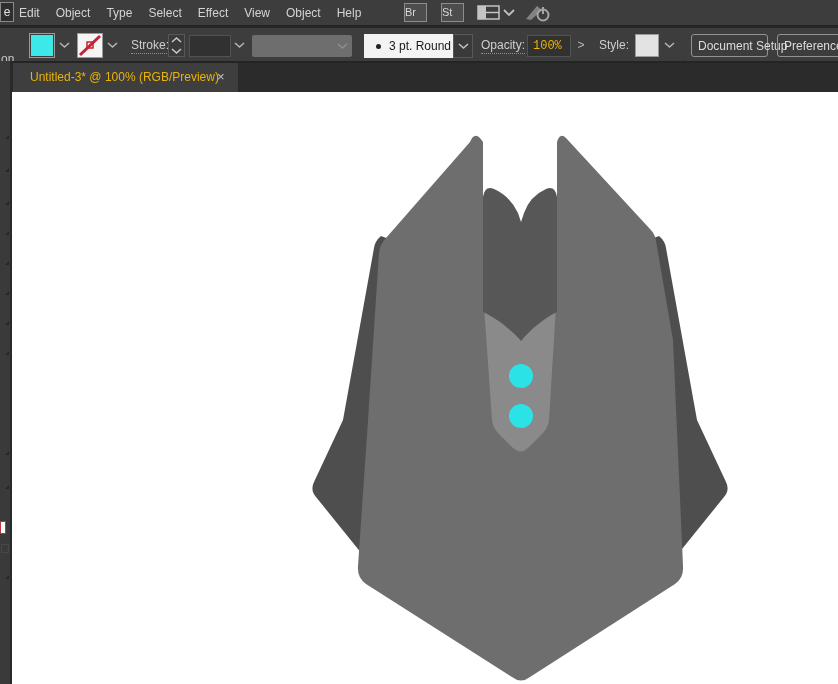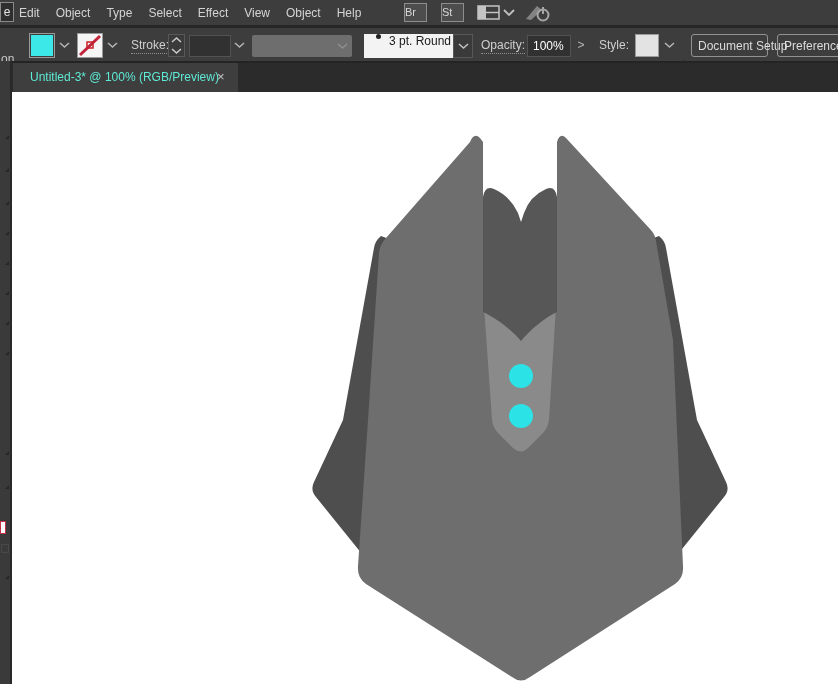--- a/index.html
+++ b/index.html
@@ -18,32 +18,32 @@
   .ebox{left:0;top:2px;width:14px;height:20px;border:1px solid #8a8a8a;background:#2e2e2e;
         color:#e2e2e2;font-size:12px;text-align:center;line-height:18px;}
   .mini-btn{top:3px;width:23px;height:19px;background:#4d4d4d;border:1px solid #8d8d8d;
         color:#d8d8d8;font-size:11px;text-align:left;line-height:16px;}
   .hr1{left:0;top:25px;width:838px;height:3px;background:#262626;}
 
   
   .controlbar{left:0;top:28px;width:838px;height:33px;background:#3d3d3d;}
   .ctl-label{color:#cfcfcf;font-size:12px;border-bottom:1px dotted #8f8f8f;padding-bottom:1px;white-space:nowrap;}
   .partial-label{color:#c8c8c8;font-size:12px;}
-  .darkfield{background:#313131;border:1px solid #525252;color:#ffffff;font-size:12px;}
+  .darkfield{background:#313131;border:1px solid #525252;color:#eab308;font-size:12px;font-family:Liberation Mono, monospace;}
   .grayed-dd{background:#6e6e6e;border-radius:2px;}
-  .white-combo{background:#f3f3f3;color:#1a1a1a;font-size:12px;display:flex;}
+  .white-combo{background:#f3f3f3;color:#1a1a1a;font-size:12px;display:flex;align-items:center;}
   .btn{border:1px solid #929292;border-radius:3px;color:#dcdcdc;font-size:12px;
        text-align:center;background:transparent;white-space:nowrap;}
   .hr2{left:0;top:61px;width:838px;height:2px;background:#242424;}
   .vsep{top:32px;width:1px;height:26px;background:#2c2c2c;}
 
   
   .tabrow{left:0;top:63px;width:838px;height:29px;background:#2b2b2b;}
   .doctab{left:13px;top:63px;width:225px;height:29px;background:#3e3e3e;}
-  .doctab-title{position:absolute;left:17px;top:7px;color:#5eead4;font-size:12px;white-space:nowrap;}
+  .doctab-title{position:absolute;left:17px;top:7px;color:#eab308;font-size:12px;white-space:nowrap;}
   .doctab-close{position:absolute;left:204px;top:6px;color:#c4c4c4;font-size:13px;cursor:default;}
 
   
   .toolsliver{left:0;top:61px;width:12px;height:623px;background:#3a3a3a;border-right:2px solid #292929;}
   .tri{position:absolute;left:5px;width:0;height:0;border-left:4px solid transparent;border-bottom:4px solid #262626;}
   .mini-swatch{position:absolute;left:0;top:460px;width:6px;height:13px;background:#ffffff;border:1px solid #c03345;}
   .ghost-box{position:absolute;left:1px;top:483px;width:8px;height:9px;border:1px solid #484848;}
 
   
   .canvas{left:12px;top:92px;width:826px;height:592px;background:#ffffff;}

